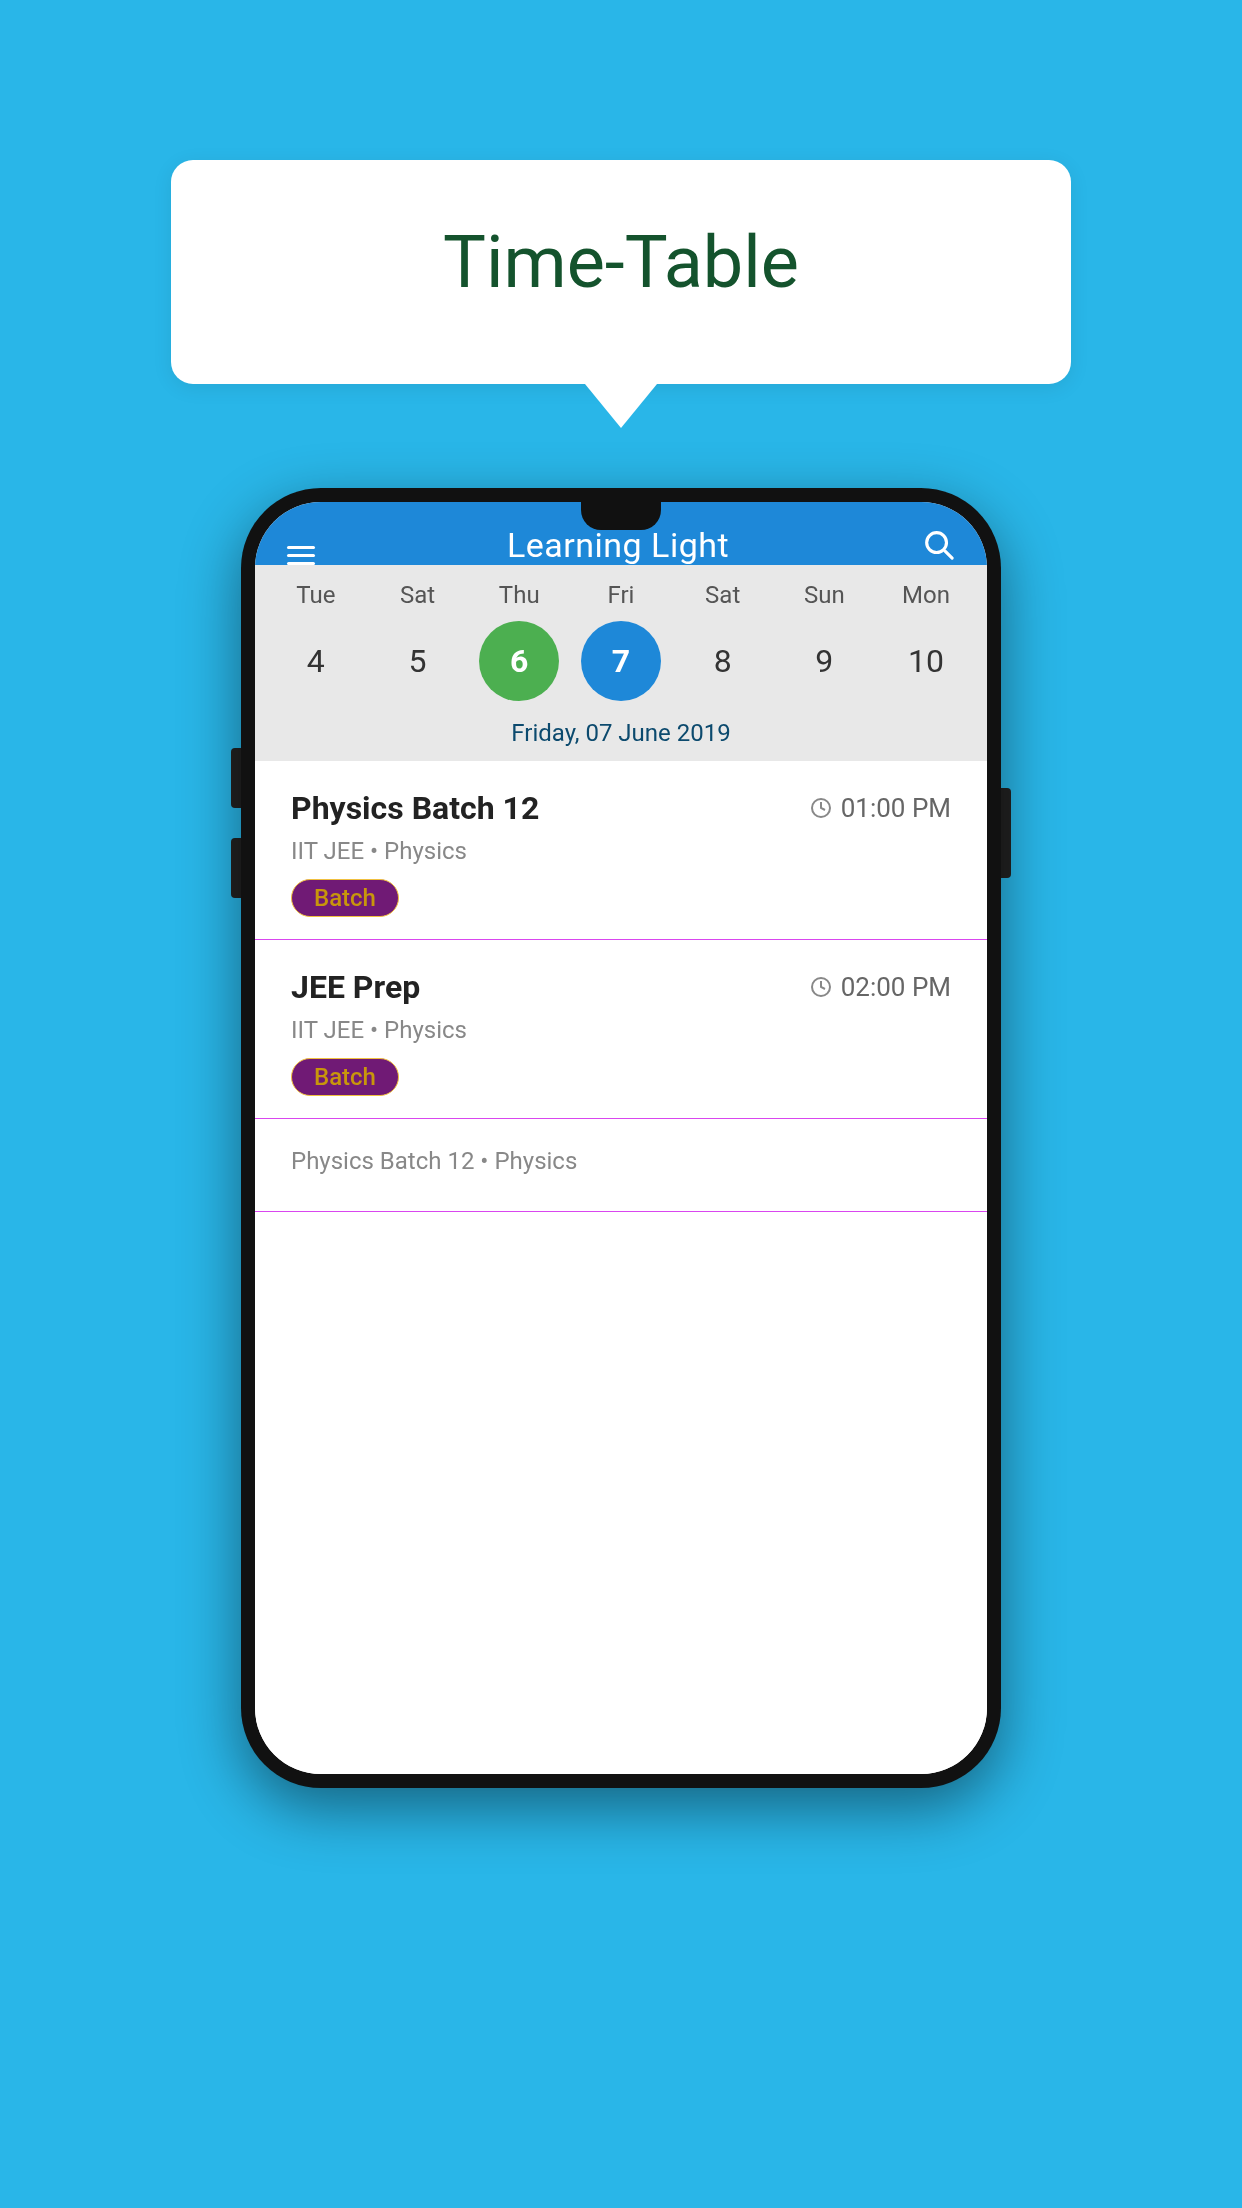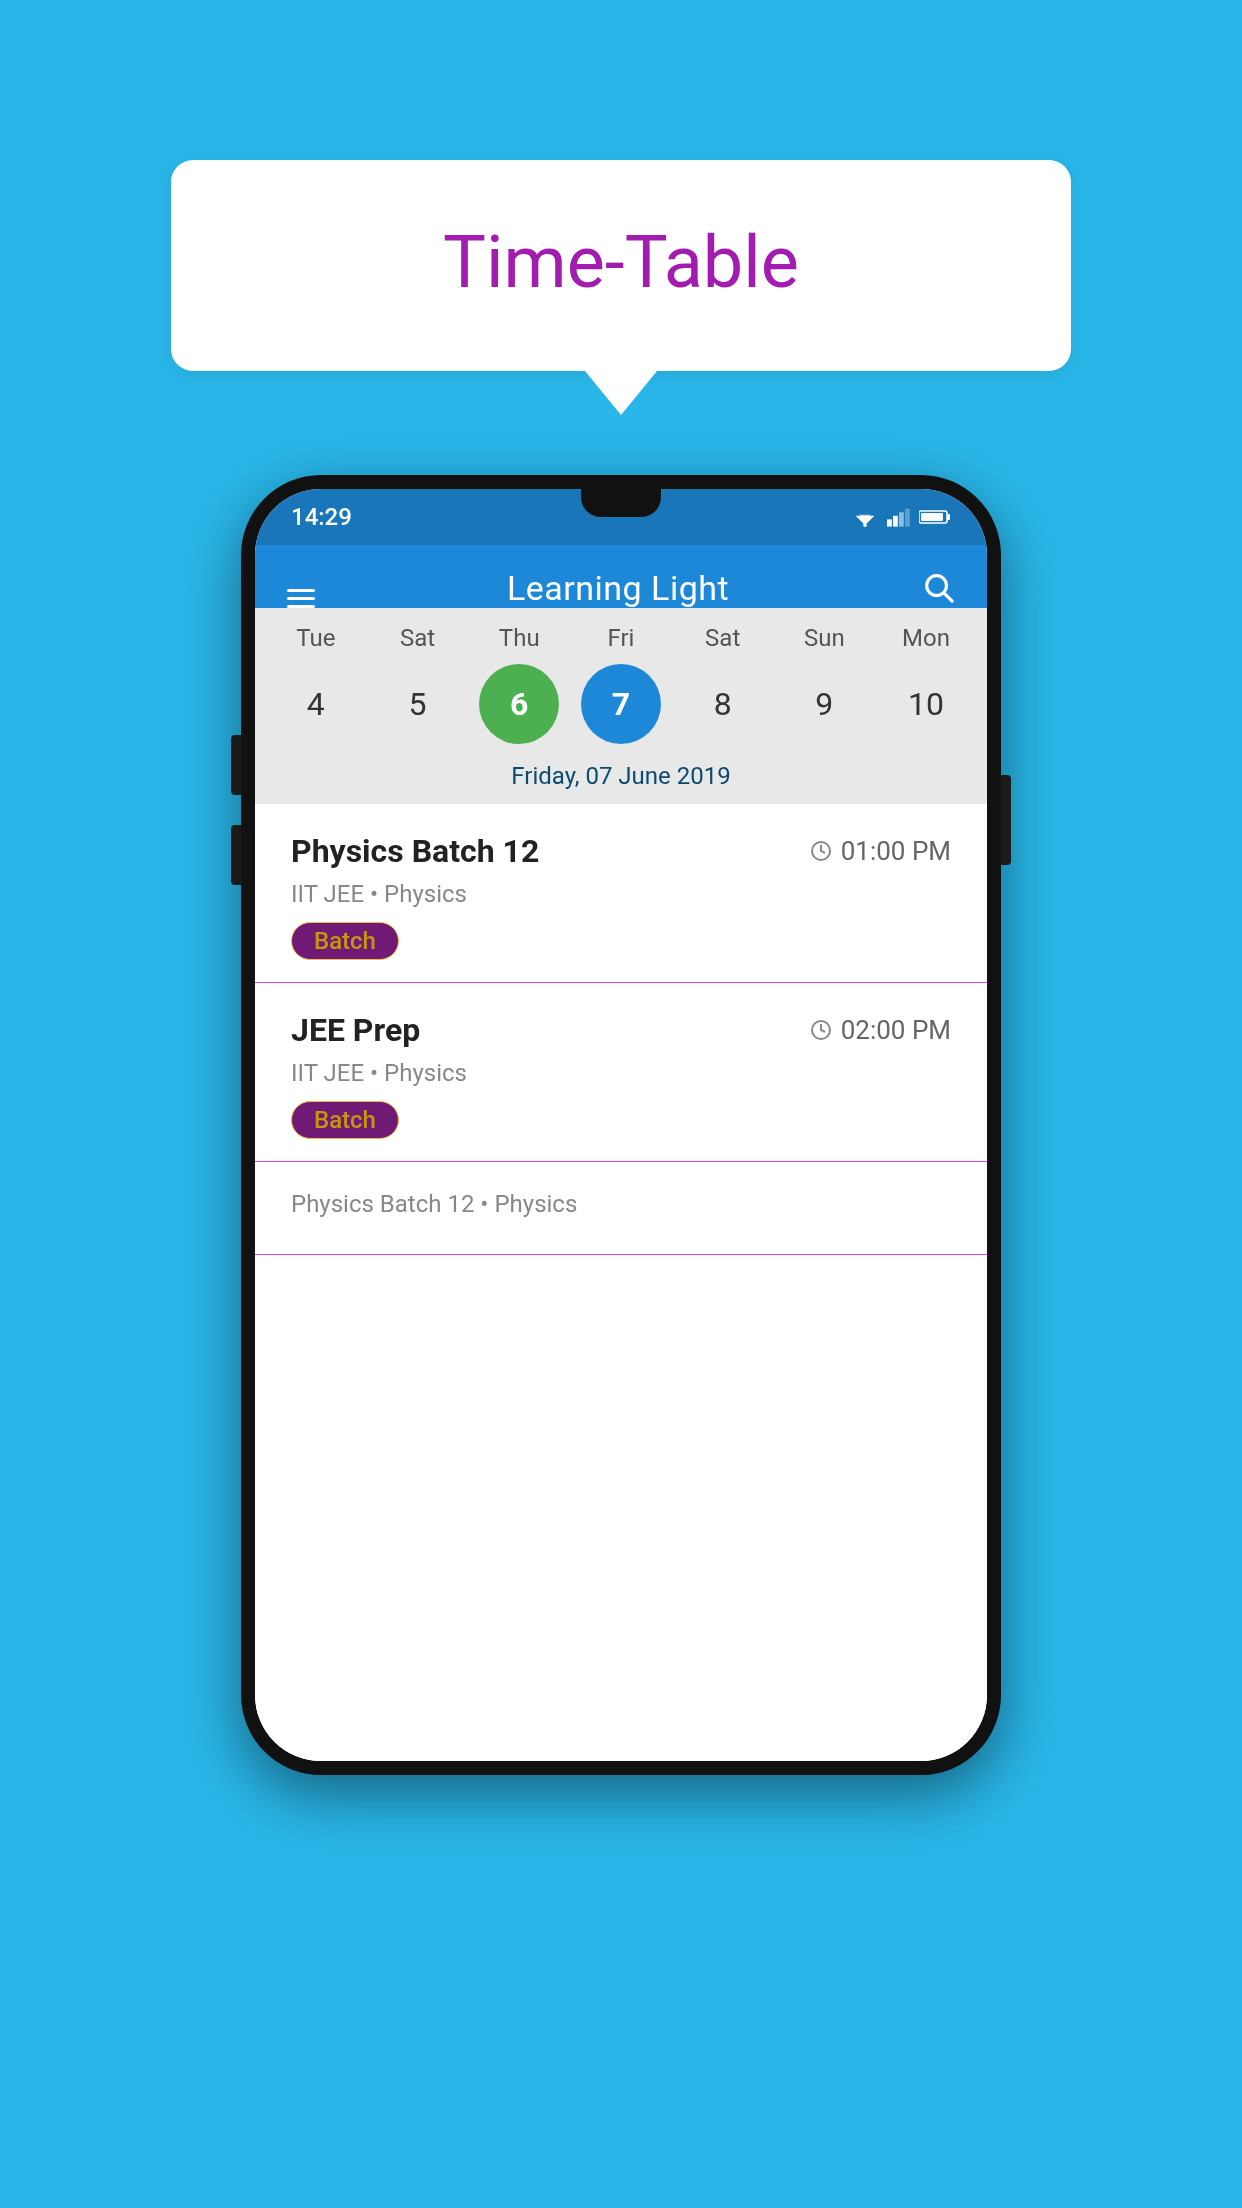--- a/index.html
+++ b/index.html
@@ -30,22 +30,22 @@
       border-radius: 22px;
       padding: 60px 70px 55px;
       text-align: center;
       width: 100%;
       box-shadow: 0 4px 20px rgba(0,0,0,0.08);
     }
 
     .speech-bubble-title {
       font-size: 72px;
       font-weight: 400;
-      color: #a21caf;
-      margin-bottom: 11px;
+      color: #14532d;
+      margin-bottom: 24px;
     }
 
     .speech-bubble-subtitle {
       font-size: 34px;
       color: #888;
       font-weight: 400;
     }
 
     .speech-bubble-arrow {
       width: 0;
@@ -307,44 +307,20 @@
 </div>
 
 <div class="phone-wrapper">
   <div class="phone-btn-left"></div>
   <div class="phone-btn-left2"></div>
   <div class="phone-btn-right"></div>
   <div class="phone-outer">
     <div class="notch"></div>
     <div class="phone-screen">
 
-      <div class="status-bar">
-        <span class="status-time">14:29</span>
-        <div class="status-icons">
-
-          <svg width="28" height="22" viewBox="0 0 24 18">
-            <polygon points="12,16 20,8 4,8" fill="white"></polygon>
-            <polygon points="12,12 17,7 7,7" fill="white" opacity="0.7"></polygon>
-            <circle cx="12" cy="16" r="1.5" fill="white"></circle>
-          </svg>
-
-          <svg width="24" height="22" viewBox="0 0 20 16">
-            <rect x="0" y="10" width="4" height="6" fill="white"></rect>
-            <rect x="5" y="7" width="4" height="9" fill="white"></rect>
-            <rect x="10" y="4" width="4" height="12" fill="white" opacity="0.5"></rect>
-            <rect x="15" y="1" width="4" height="15" fill="white" opacity="0.3"></rect>
-          </svg>
-
-          <svg width="32" height="20" viewBox="0 0 32 16">
-            <rect x="0" y="2" width="28" height="12" rx="2" ry="2" fill="none" stroke="white" stroke-width="1.5"></rect>
-            <rect x="28" y="5" width="3" height="6" rx="1" fill="white"></rect>
-            <rect x="2" y="4" width="22" height="8" rx="1" fill="white"></rect>
-          </svg>
-        </div>
-      </div>
 
       <div class="app-bar">
         <div class="hamburger-icon">
           <span></span>
             <span></span>
             <span></span>
         </div>
         <span class="app-bar-title">Learning Light</span>
         <div class="search-icon-btn">
           <svg width="34" height="34" viewBox="0 0 24 24" fill="none" stroke="white" stroke-width="2.2" stroke-linecap="round">

